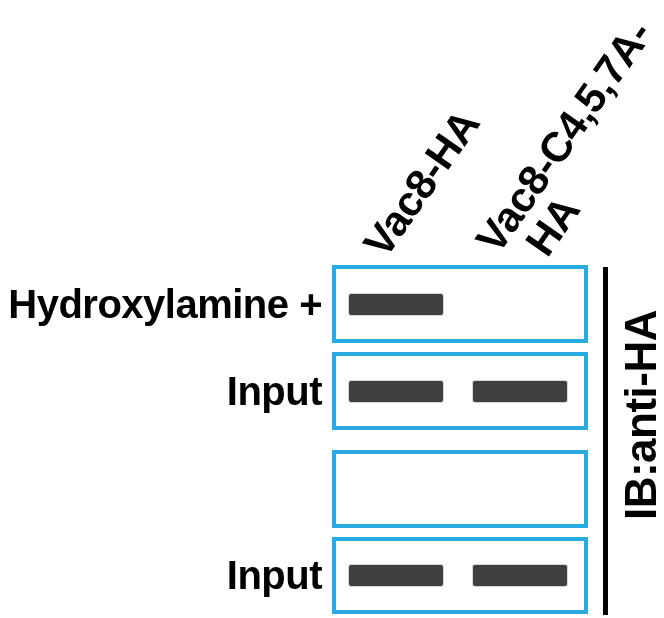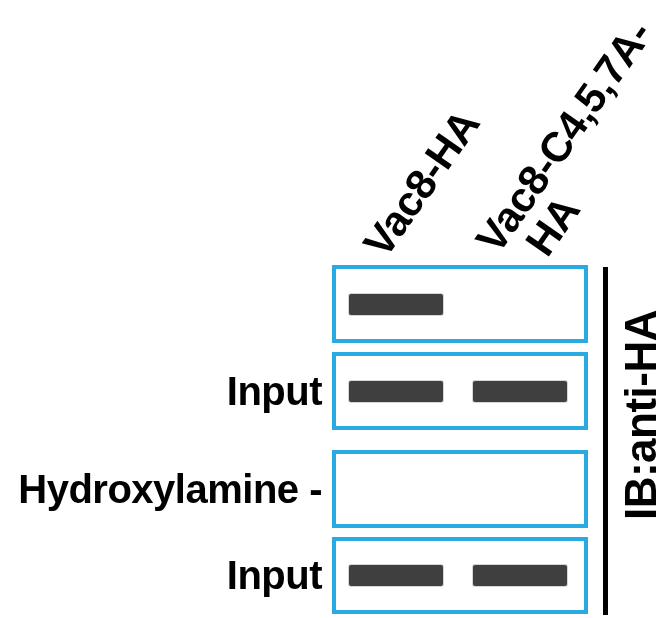--- a/index.html
+++ b/index.html
@@ -67,28 +67,28 @@
 
   <div class="col-label" style="left:538px;top:284px">
     <div class="rot">
       <div>Vac8-C4,5,7A-</div>
       <div class="line2">HA</div>
     </div>
   </div>
 
   <div class="bracket-line"></div>
   <div class="side-label">IB:anti-HA</div>
+<div class="row-label" style="top: 265px; height: 78px;">Hydroxylamine +</div>
     <div class="blot-box" style="left: 332px; top: 265px; width: 248px; height: 70px;">
       <div class="band" style="left: 13px; top: 24.5px; width: 94px; height: 21px;"></div>
     </div>
     <div class="row-label" style="top: 352px; height: 78px;">Input</div>
     <div class="blot-box" style="left: 332px; top: 352px; width: 248px; height: 70px;">
       <div class="band" style="left: 13px; top: 24.5px; width: 94px; height: 21px;"></div>
       <div class="band" style="left: 137px; top: 24.5px; width: 94px; height: 21px;"></div>
     </div>
-    <div class="row-label" style="top: 450px; height: 78px;">Hydroxylamine -</div>
     <div class="blot-box" style="left: 332px; top: 450px; width: 248px; height: 70px;"></div>
     <div class="row-label" style="top: 537px; height: 77px;">Input</div>
     <div class="blot-box" style="left: 332px; top: 537px; width: 248px; height: 69px;">
       <div class="band" style="left: 13px; top: 24px; width: 94px; height: 21px;"></div>
       <div class="band" style="left: 137px; top: 24px; width: 94px; height: 21px;"></div>
     </div>
   </div>
 
 </body></html>

